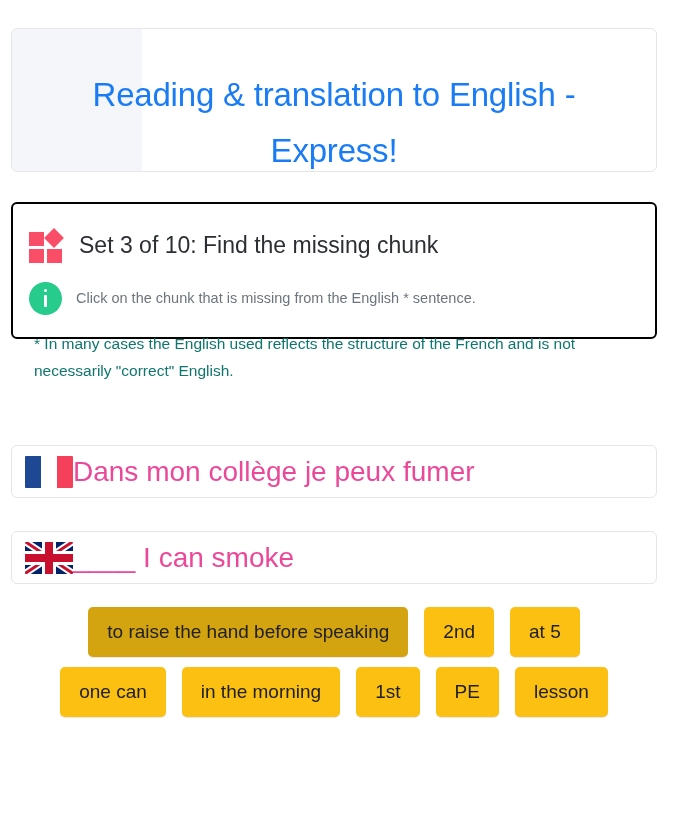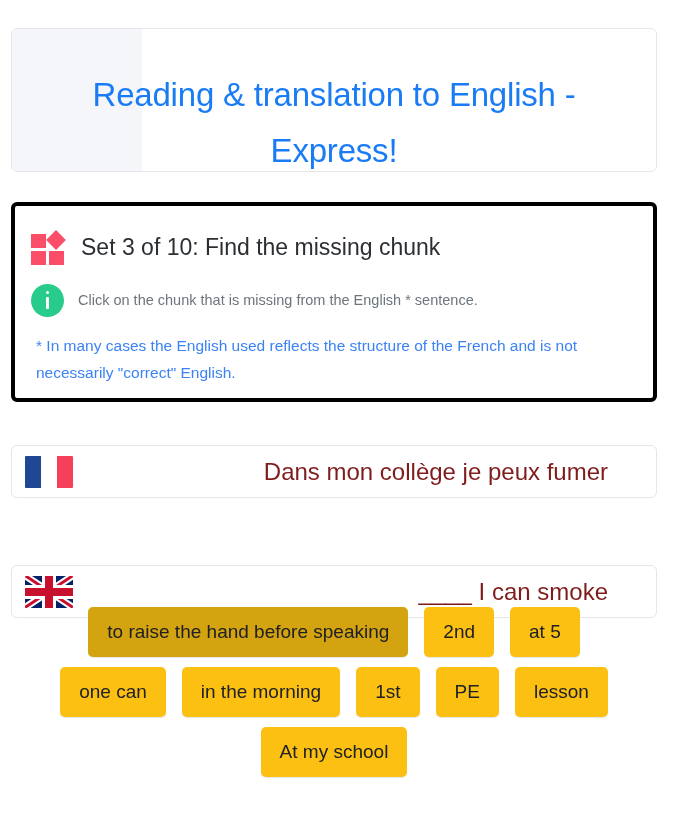--- a/index.html
+++ b/index.html
@@ -55,23 +55,23 @@
     font-weight: 400;
     letter-spacing: -0.2px;
   }
 
   
   .instruction-card {
     position: absolute;
     left: 11px;
     top: 202px;
     width: 646px;
-    height: 200px;
-    background: #ffffff;
-    border: 4px solid #000000;
+    height: 137px;
+    background: #ffffff;
+    border: 2px solid #000000;
     border-radius: 6px;
     padding: 18px 16px 22px 16px;
   }
 
   .set-row {
     display: flex;
     align-items: center;
     gap: 14px;
     height: 46px;
   }
@@ -139,38 +139,38 @@
     font-size: 14.5px;
     color: #6c757d;
     line-height: 20px;
   }
 
   .footnote {
     margin-top: 14px;
     padding-left: 5px;
     font-size: 15.5px;
     line-height: 27px;
-    color: #3b82f6;
+    color: #0f766e;
     max-width: 620px;
   }
 
   
   .sentence-card {
     position: absolute;
     left: 11px;
     width: 646px;
     height: 53px;
     background: #ffffff;
     border: 1px solid #e6e6e6;
     border-radius: 6px;
     display: flex;
     align-items: center;
   }
   .sentence-card.fr { top: 445px; }
-  .sentence-card.en { top: 531px; margin-top: 34px; }
+  .sentence-card.en { top: 531px; }
 
   .flag {
     flex: 0 0 48px;
     width: 48px;
     height: 32px;
     margin-left: 13px;
     position: relative;
     overflow: hidden;
     border-radius: 1px;
   }
@@ -197,23 +197,23 @@
   }
   .flag.uk-flag .dr.a { transform: rotate(33.7deg); }
   .flag.uk-flag .dr.b { transform: rotate(-33.7deg); }
   .flag.uk-flag .cw-h { position: absolute; left: 0; top: 9px; width: 100%; height: 14px; background: #ffffff; }
   .flag.uk-flag .cw-v { position: absolute; left: 17px; top: 0; width: 14px; height: 100%; background: #ffffff; }
   .flag.uk-flag .cr-h { position: absolute; left: 0; top: 12px; width: 100%; height: 8px; background: #c8102e; }
   .flag.uk-flag .cr-v { position: absolute; left: 20px; top: 0; width: 8px; height: 100%; background: #c8102e; }
 
   .sentence-text {
     flex: 1 1 auto;
-    text-align: right;
-    font-size: 24px;
-    color: #7f1d1d;
+    text-align: left;
+    font-size: 28px;
+    color: #ec4899;
     line-height: 30px;
     padding-right: 48px;
     white-space: nowrap;
   }
 
   
   .chunks {
     position: absolute;
     left: 11px;
     top: 607px;
@@ -307,19 +307,16 @@
     </div>
 
     <div class="chunk-row">
       <button class="chunk">one can</button>
       <button class="chunk">in the morning</button>
       <button class="chunk">1st</button>
       <button class="chunk">PE</button>
       <button class="chunk">lesson</button>
     </div>
 
-    <div class="chunk-row">
-      <button class="chunk">At my school</button>
-    </div>
 
   </div>
 
 </div>
 
 </body></html>

